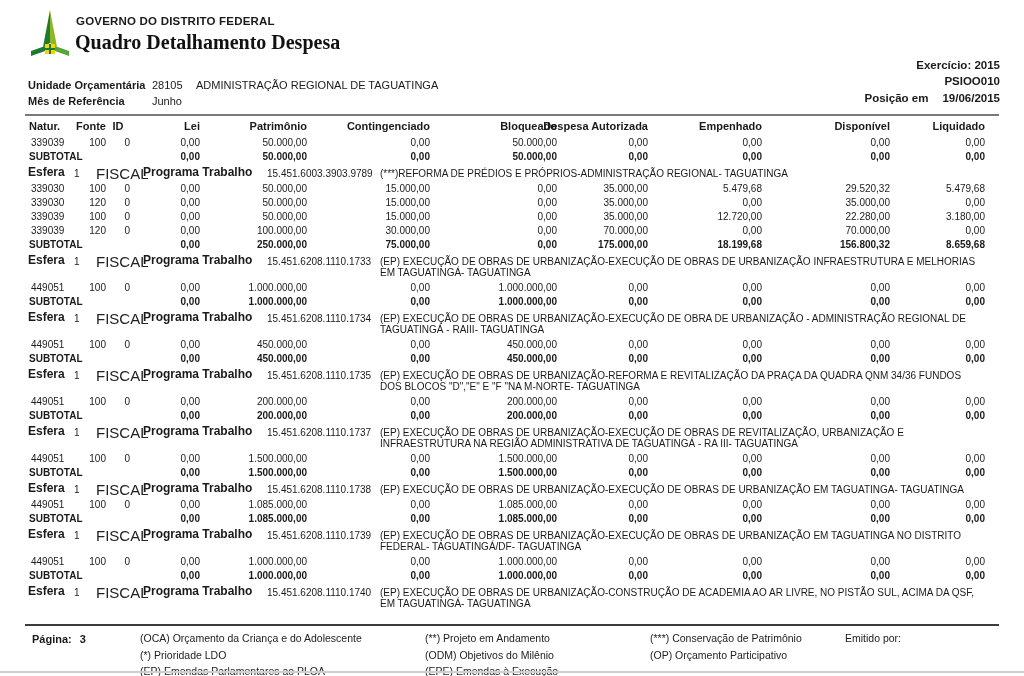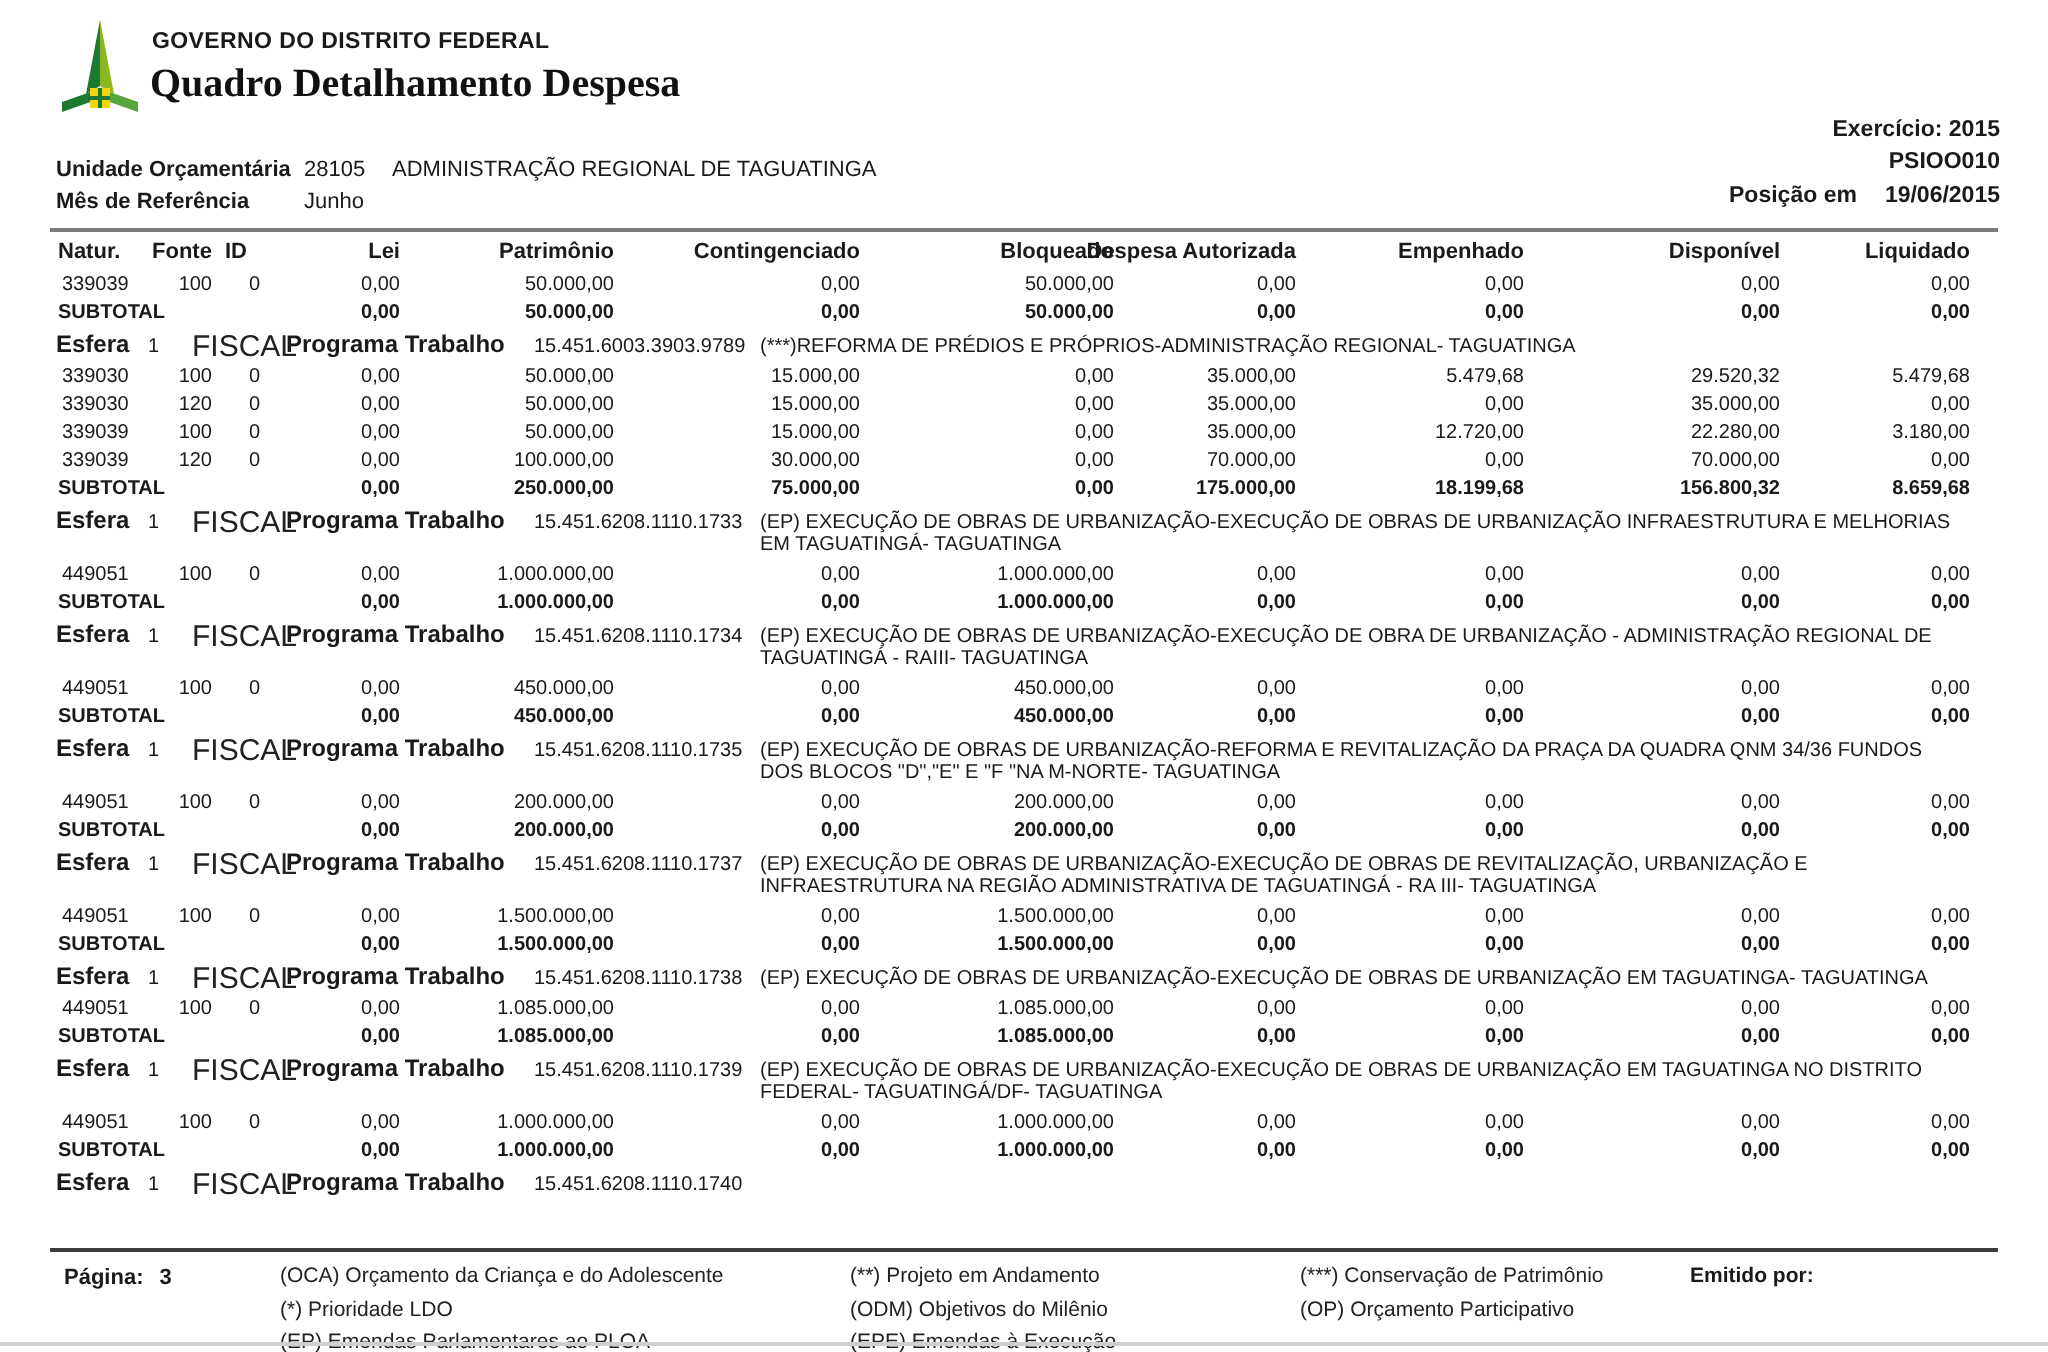--- a/index.html
+++ b/index.html
@@ -42,21 +42,21 @@
   .esf-prog{font-weight:bold;font-size:12px;width:124px;line-height:13px;}
   .esf-code{width:113px;padding-top:2px;}
   .esf-desc{flex:1;max-width:620px;padding-top:2px;}
   
   .fline{position:absolute;left:25px;top:624px;width:974px;border-top:2px solid #3c3c3c;}
   .pagina{position:absolute;left:32px;top:633px;font-size:11px;font-weight:bold;}
   .pagina span{margin-left:8px;}
   .leg{position:absolute;top:630px;font-size:10.5px;line-height:16.5px;color:#222;}
   .leg div{white-space:nowrap;}
   .leg1{left:140px;} .leg2{left:425px;} .leg3{left:650px;}
-  .emitido{position:absolute;left:845px;top:632px;font-size:10.5px;font-weight:bold;}
+  .emitido{position:absolute;left:845px;top:632px;font-size:10.5px;font-weight:normal;}
   .bottomrule{position:absolute;left:0;top:671px;width:1024px;border-top:2px solid #cfcfcf;}
 </style>
 </head>
 <body>
 
 <div class="page">
 
   <svg class="logo" viewBox="0 0 40 54">
     <polygon points="20,2 13,39 20,35" fill="#1e7a2e"></polygon>
     <polygon points="20,2 27,39 20,35" fill="#8db824"></polygon>
@@ -388,20 +388,21 @@
     <div>0,00</div>
     <div>0,00</div>
     <div>0,00</div>
   </div>
         <div class="esf">
     <span class="esf-label">Esfera</span>
     <span class="esf-val">1</span>
     <span class="esf-fis">FISCAL</span>
     <span class="esf-prog">Programa Trabalho</span>
     <span class="esf-code">15.451.6208.1110.1740</span>
+    <span class="esf-desc">(EP) EXECUÇÃO DE OBRAS DE URBANIZAÇÃO-CONSTRUÇÃO DE ACADEMIA AO AR LIVRE, NO PISTÃO SUL, ACIMA DA QSF, EM TAGUATINGÁ- TAGUATINGA</span>
   </div>
       </div>
   </div>
 
   <div class="fline"></div>
   <div class="pagina">
     <b>Página:</b><span>3</span>
   </div>
   <div class="leg leg1">
     <div>(OCA)  Orçamento da Criança e do Adolescente</div>

